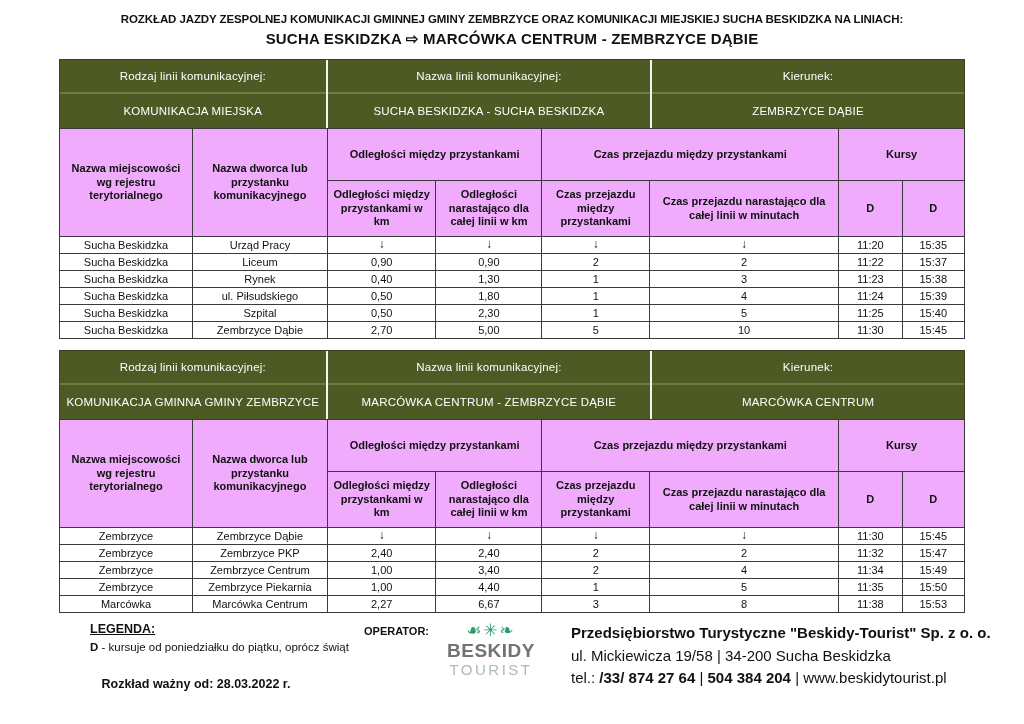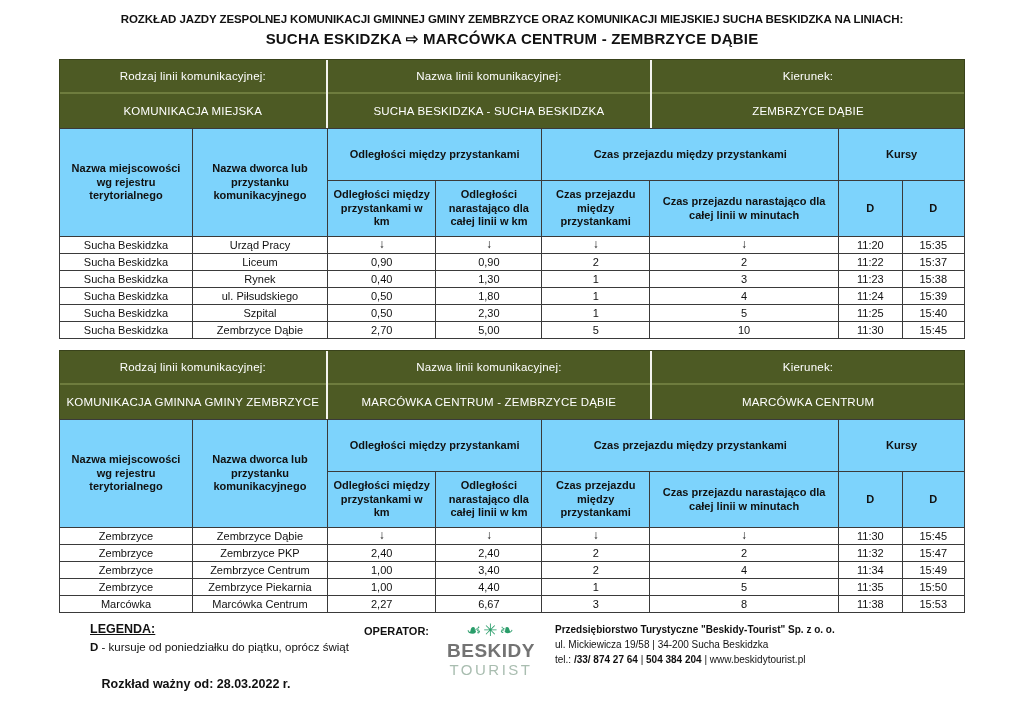--- a/index.html
+++ b/index.html
@@ -33,21 +33,21 @@
   .gh-cell:last-child { border-right: none; }
   .gh-label, .gh-value {
     height: 34px; display: flex; align-items: center; justify-content: center;
     color: #ffffff; font-weight: normal; font-size: 11.5px; letter-spacing: 0.2px;
   }
   .gh-label { border-bottom: 2px solid #6e7c3e; }
 
   table { width: 100%; border-collapse: collapse; table-layout: fixed; }
   th, td { border: 1px solid #3a3a3a; }
   thead th {
-    background: #7dd3fc;
+    background: #f0abfc;
     font-size: 11px; font-weight: bold;
     text-align: center; vertical-align: middle;
     padding: 2px 4px; line-height: 1.25;
   }
   tr.tier-group th { height: 52px; }
   tr.tier-sub  th { height: 56px; }
   tbody td {
     background: #ffffff;
     height: 17px; font-size: 11px;
     text-align: center; vertical-align: middle;
@@ -60,21 +60,21 @@
   .legend-block { margin-left: 90px; width: 262px; }
   .legend-title { font-size: 12.5px; font-weight: bold; text-decoration: underline; }
   .legend-item  { font-size: 11.5px; margin-top: 5px; }
   .legend-item b { font-weight: bold; }
   .valid-from { font-size: 12.5px; font-weight: bold; margin-top: 24px; margin-left: -50px; text-align: center; }
   .operator-label { font-size: 11px; font-weight: bold; margin-left: 12px; margin-top: 3px; white-space: nowrap; }
   .logo { width: 104px; margin-left: 10px; text-align: center; line-height: 1; }
   .logo-ornament { color: #2a9d6a; font-size: 17px; letter-spacing: 2px; }
   .logo-beskidy  { color: #737373; font-size: 19px; font-weight: bold; letter-spacing: 0.5px; margin-top: 2px; }
   .logo-tourist  { color: #a9bdb0; font-size: 15px; letter-spacing: 2.5px; margin-top: 2px; }
-  .company-block { margin-left: 12px; font-size: 10px; line-height: 1.5; }
+  .company-block { margin-left: 28px; font-size: 15px; line-height: 1.5; }
   .company-name { font-weight: bold; }
   .company-tel b { font-weight: bold; }
 </style>
 </head>
 <body>
 
 <div class="page">
 
   <div class="title-block">
     <div class="title-line1">ROZKŁAD JAZDY ZESPOLNEJ KOMUNIKACJI GMINNEJ GMINY ZEMBRZYCE ORAZ KOMUNIKACJI MIEJSKIEJ SUCHA BESKIDZKA NA LINIACH:</div>

